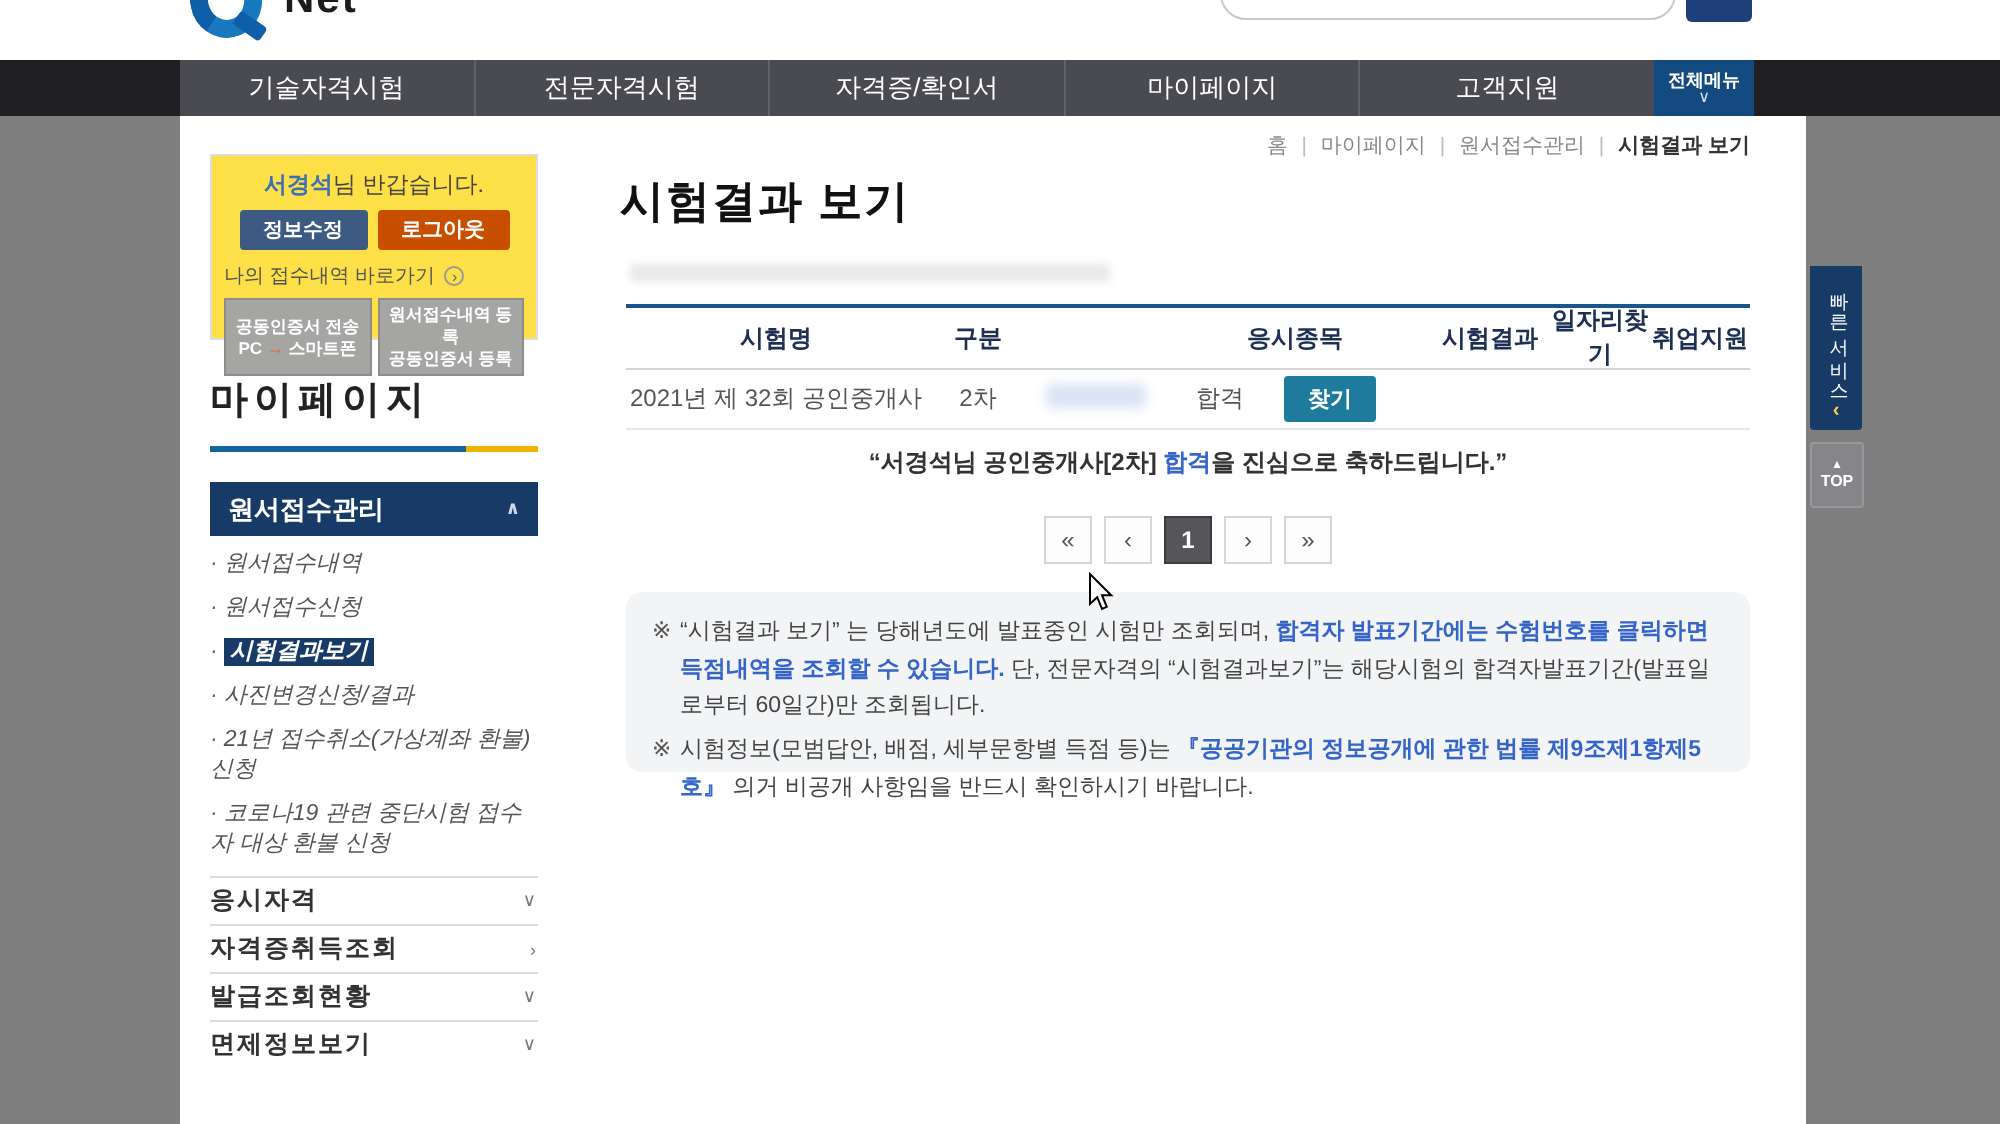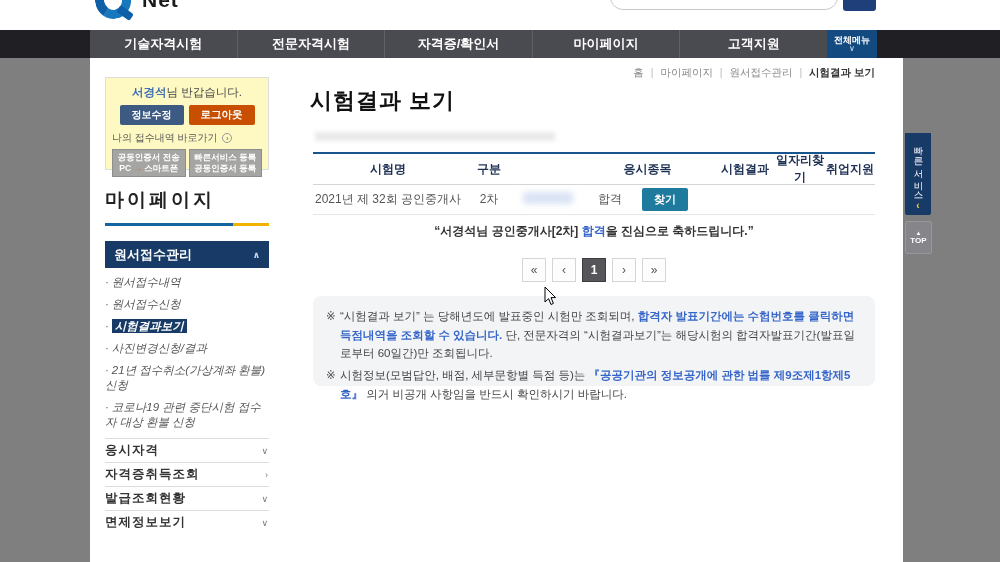--- a/index.html
+++ b/index.html
@@ -16,38 +16,38 @@
   .logo-net { position:absolute; left:142px; top:-12px; font-size:21px; font-weight:bold; color:#1b1b1b; letter-spacing:1px; }
   .top-search { position:absolute; left:610px; top:-16px; width:228px; height:26px; background:#fff;
                 border:1px solid #c9c9c9; border-radius:13px; }
   .top-search-btn { position:absolute; left:843px; top:-10px; width:33px; height:21px; background:#1e3f7a;
                     border:none; border-radius:3px; }
 
   
   .nav { position:absolute; left:0; top:30px; width:1000px; height:28px; background:#1f1f24; }
   .nav-menu { position:absolute; left:90px; top:0; width:737px; height:28px; display:flex; background:#4a4a51; }
   .nav-item { flex:1; display:flex; align-items:center; justify-content:center; color:#ffffff;
-              font-size:13px; font-weight:bold; border-left:1px solid rgba(255,255,255,0.12); cursor:pointer; }
+              font-size:13px; font-weight:normal; border-left:1px solid rgba(255,255,255,0.12); cursor:pointer; }
   .nav-item:first-child { border-left:none; }
   .nav-allmenu { position:absolute; left:827px; top:0; width:50px; height:28px; background:#134a80; color:#fff;
                  display:flex; flex-direction:column; align-items:center; justify-content:center; cursor:pointer; }
   .nav-allmenu .lbl { font-size:9px; font-weight:bold; line-height:10px; }
   .nav-allmenu .chv { font-size:8px; line-height:8px; color:#cfe2f5; }
 
   
   .page { position:absolute; left:90px; top:58px; width:813px; height:504px; background:#ffffff; overflow:hidden;padding-left:19px; }
 
   .breadcrumb { position:absolute; right:28px; top:8px; font-size:10.5px; color:#888; }
   .breadcrumb .sep { color:#bbb; margin:0 4px; }
   .breadcrumb .cur { color:#333; font-weight:bold; }
   .breadcrumb a { color:#888; text-decoration:none; cursor:pointer; }
 
   
   .sidebar { position:absolute; left:15px; top:19px; width:164px; }
-  .user-box { width:164px; height:93px; background:#fef9c3; border:1px solid #ddddd9; padding:7px 6px 5px; text-align:center; }
+  .user-box { width:164px; height:93px; background:#fde047; border:1px solid #ddddd9; padding:7px 6px 5px; text-align:center; }
   .welcome { font-size:11.5px; color:#444; }
   .welcome .uname { color:#3f6fb5; font-weight:bold; }
   .user-btn-row { display:flex; justify-content:center; gap:5px; margin-top:5px; }
   .btn-edit { background:#3c5a82; color:#fff; font-size:10px; font-weight:bold; border:none; padding:3px 12px; border-radius:2px; cursor:pointer; }
   .btn-logout { background:#c94f00; color:#fff; font-size:10.5px; font-weight:bold; border:none; padding:3px 12px; border-radius:2px; cursor:pointer; }
   .quick-link { font-size:10px; color:#555; text-align:left; margin-top:6px; cursor:pointer; }
   .quick-link .circ { display:inline-block; width:10px; height:10px; border:1px solid #999; border-radius:50%;
                       font-size:8px; line-height:9px; text-align:center; color:#666; margin-left:2px; }
   .cert-row { display:flex; gap:3px; margin-top:4px; }
   .cert-btn { flex:1; background:#a5a5a3; border:1px solid #8d8d8b; color:#fff; font-size:8.5px; font-weight:bold;
@@ -164,21 +164,21 @@
           <span class="circ">›</span>
         </div>
         <div class="cert-row">
           <button class="cert-btn">
             <span>공동인증서 전송</span><br>
             <span>PC</span>
             <span class="arrow">→</span>
             <span>스마트폰</span>
           </button>
           <button class="cert-btn">
-            <span>빠른서비스 등록</span><br>
+            <span>원서접수내역 등록</span><br>
             <span>공동인증서 등록</span>
           </button>
         </div>
       </div>
 
       <div class="side-title">마이페이지</div>
       <div class="side-underline"></div>
 
       <div class="acc-header">
         <span>원서접수관리</span>

